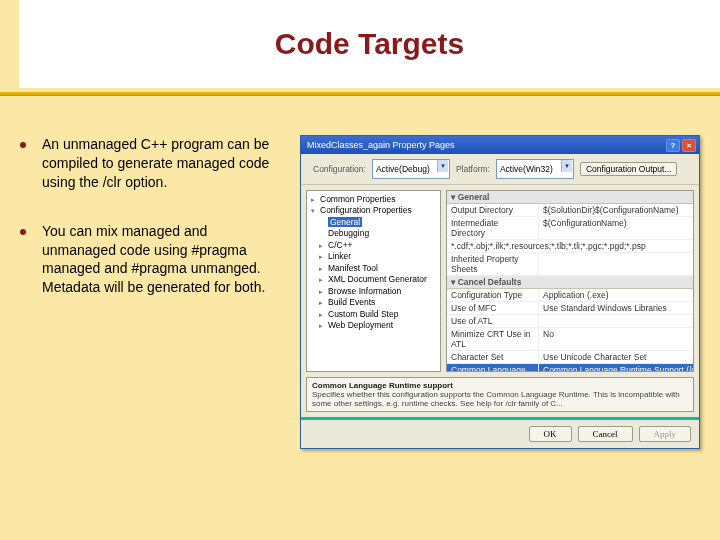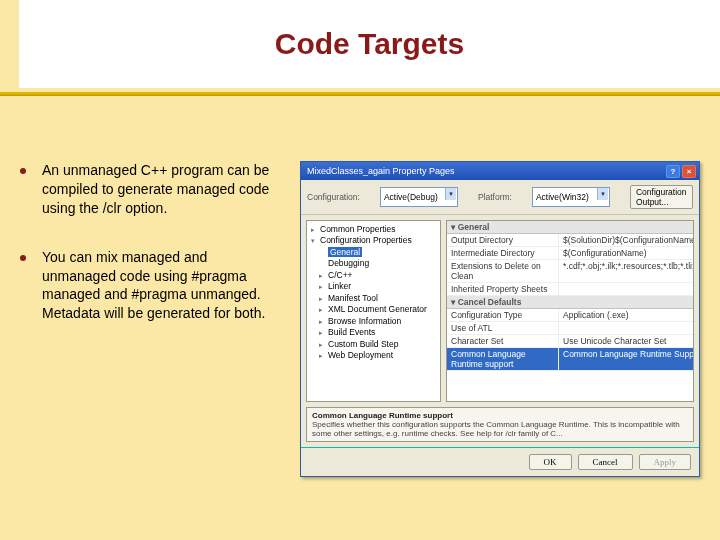--- a/index.html
+++ b/index.html
@@ -24,21 +24,20 @@
   .divider {
     height: 3px; width: 100%;
     background: linear-gradient(#e8b800,#d8a800);
     box-shadow: 0 1px 0 #bba000;
     margin-top: 4px;
   }
   .content {
     display: flex;
     padding: 40px 18px 0 18px;
     gap: 20px;
-    margin-top: 26px;
   }
   .bullets { width: 260px; font-size: 14px; color: #000; }
   .bullets ul { list-style: none; }
   .bullets li { margin-bottom: 30px; display: flex; }
   .bullets .dot {
     width: 6px; height: 6px; background: #8a1a1a;
     border-radius: 50%; flex: 0 0 auto;
     margin: 7px 16px 0 2px;
   }
   .bullets .txt { line-height: 1.35; }
@@ -61,22 +60,22 @@
   }
   .dlg-title .t { flex:1; }
   .winbtn {
     width: 14px; height: 13px; margin-left: 2px;
     background: #d9533a; border: 1px solid #fff3;
     border-radius: 2px; display:flex; align-items:center; justify-content:center;
     color:#fff; font-size:8px; font-weight:bold;
   }
   .winbtn.help { background:#3d7be0; }
   .dlg-top {
-    padding: 5px 6px;
-    display:flex; gap:20px; align-items:center;
+    padding: 5px 12px;
+    display:flex; gap:6px; align-items:center;
   }
   .dlg-top label { color:#555; }
   .combo {
     background:#fff; border:1px solid #7a9ac6;
     height: 20px; padding: 0 12px 0 3px;
     display:inline-flex; align-items:center;
     position:relative; min-width: 78px;
   }
   .combo::after {
     content:"▾"; position:absolute; right:1px; top:0;
@@ -104,35 +103,35 @@
     border:1px solid #9a9a8a; background:#fff;
     height: 182px; overflow:hidden;
   }
   .props .section {
     background:#e5e5e5; color:#555; font-weight:bold;
     padding: 1px 4px; border-bottom:1px solid #c7c3b4;
   }
   .props .row {
     display:flex; border-bottom:1px solid #eee;
   }
-  .props .k { width: 112px; padding:1px 4px; color:#333; border-right:1px solid #eee;}
+  .props .k { width: 92px; padding:1px 4px; color:#333; border-right:1px solid #eee;}
   .props .v { flex:1; padding:1px 4px; color:#333; overflow:hidden; white-space:nowrap;}
   .props .row.sel { background:#316ac5; }
   .props .row.sel .k, .props .row.sel .v { color:#fff; }
   .desc {
     clear:both;
     border:1px solid #9a9a8a; background:#f6f5ee;
     margin: 0 5px 5px 5px; padding:3px 5px;
     font-size:8px; color:#444;
   }
   .desc b { color:#222; }
   .dlg-buttons {
     display:flex; justify-content:flex-end;
     gap:6px; padding: 6px 8px; background:#ece9d8;
-    border-top:1px solid #14b8a6;
+    border-top:3px solid #14b8a6;
   }
   .dlg-buttons button {
     font-family: Tahoma; font-size:9px;
     background:#f5f4ea; border:1px solid #9a9a8a;
     padding: 2px 14px; border-radius:2px;
   }
   .dlg-buttons button.disabled { color:#9a9a9a; }
 </style>
 </head>
 <body>
@@ -191,34 +190,41 @@
             <div class="section">▾ General</div>
             <div class="row">
               <div class="k">Output Directory</div>
               <div class="v">$(SolutionDir)$(ConfigurationName)</div>
             </div>
             <div class="row">
               <div class="k">Intermediate Directory</div>
               <div class="v">$(ConfigurationName)</div>
             </div>
             <div class="row">
-              <div class="k">Extensions to Delete on Clean</div>
               <div class="v">*.cdf;*.obj;*.ilk;*.resources;*.tlb;*.tli;*.pgc;*.pgd;*.psp</div>
             </div>
             <div class="row">
               <div class="k">Inherited Property Sheets</div>
               <div class="v"></div>
             </div>
             <div class="section">▾ Cancel Defaults</div>
             <div class="row">
               <div class="k">Configuration Type</div>
               <div class="v">Application (.exe)</div>
             </div>
             <div class="row">
+              <div class="k">Use of MFC</div>
+              <div class="v">Use Standard Windows Libraries</div>
+            </div>
+            <div class="row">
               <div class="k">Use of ATL</div>
+            </div>
+            <div class="row">
+              <div class="k">Minimize CRT Use in ATL</div>
+              <div class="v">No</div>
             </div>
             <div class="row">
               <div class="k">Character Set</div>
               <div class="v">Use Unicode Character Set</div>
             </div>
             <div class="row sel">
               <div class="k">Common Language Runtime support</div>
               <div class="v">Common Language Runtime Support (/clr)</div>
             </div>
           </div>

